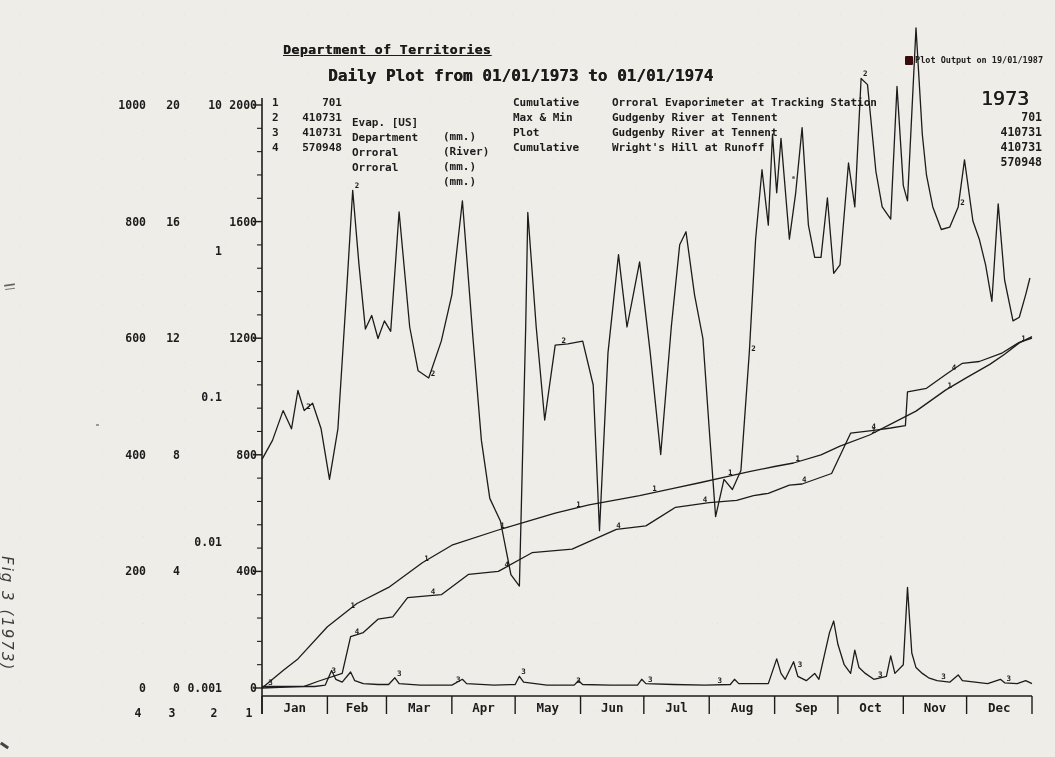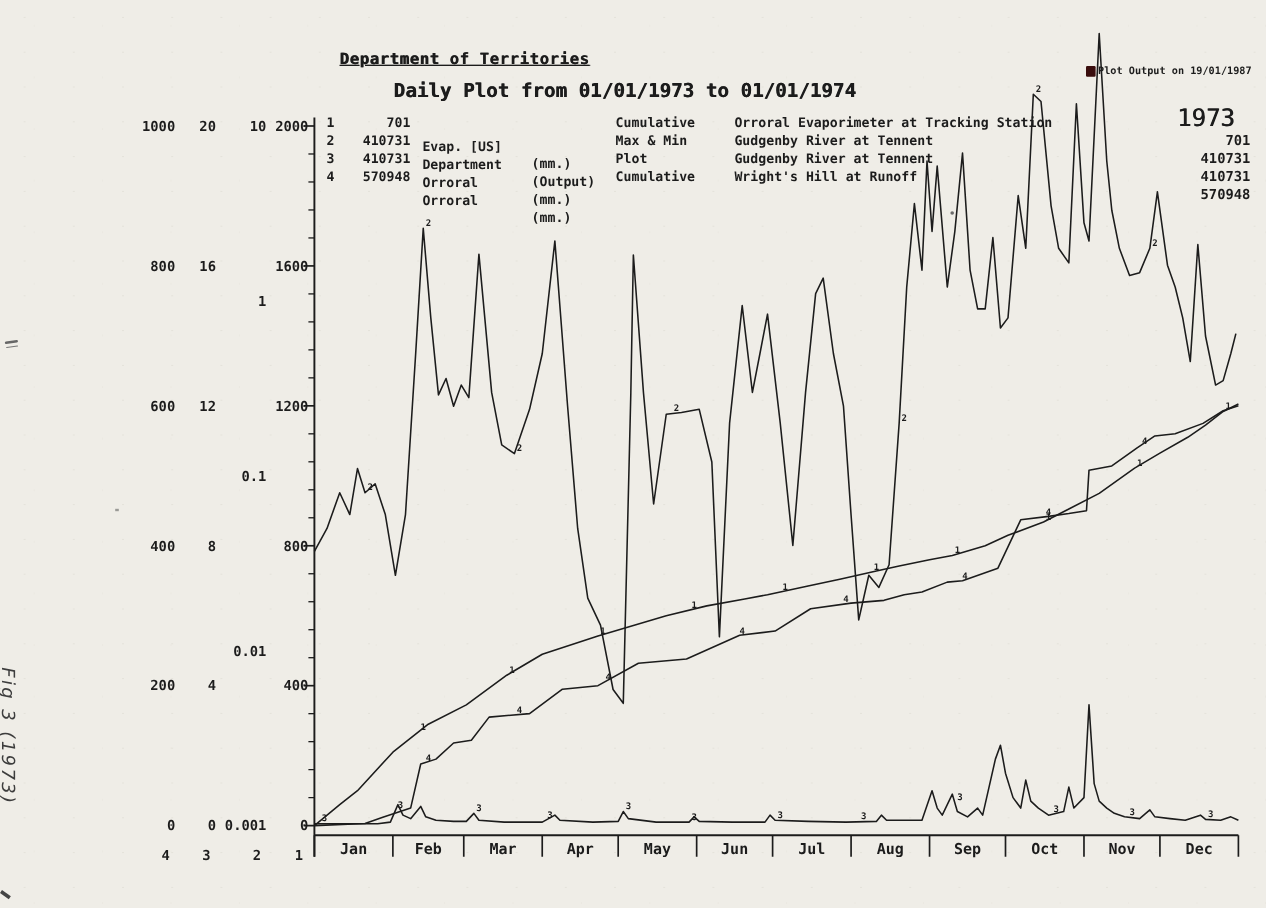--- a/index.html
+++ b/index.html
@@ -82,21 +82,21 @@
     <span class="lg-station">701</span>
     <span class="lg-param">Evap. [US]</span>
     <span class="lg-unit">(mm.)</span>
     <span class="lg-stat">Cumulative</span>
     <span class="lg-site">Orroral Evaporimeter at Tracking Station</span>
   </div>
     <div class="legend-row" style="top: 15px;">
     <span class="lg-num">2</span>
     <span class="lg-station">410731</span>
     <span class="lg-param">Department</span>
-    <span class="lg-unit">(Output)</span>
+    <span class="lg-unit">(River)</span>
     <span class="lg-stat">Max &amp; Min</span>
     <span class="lg-site">Gudgenby River at Tennent</span>
   </div>
     <div class="legend-row" style="top: 30px;">
     <span class="lg-num">3</span>
     <span class="lg-station">410731</span>
     <span class="lg-param">Orroral</span>
     <span class="lg-unit">(mm.)</span>
     <span class="lg-stat">Plot</span>
     <span class="lg-site">Gudgenby River at Tennent</span>

